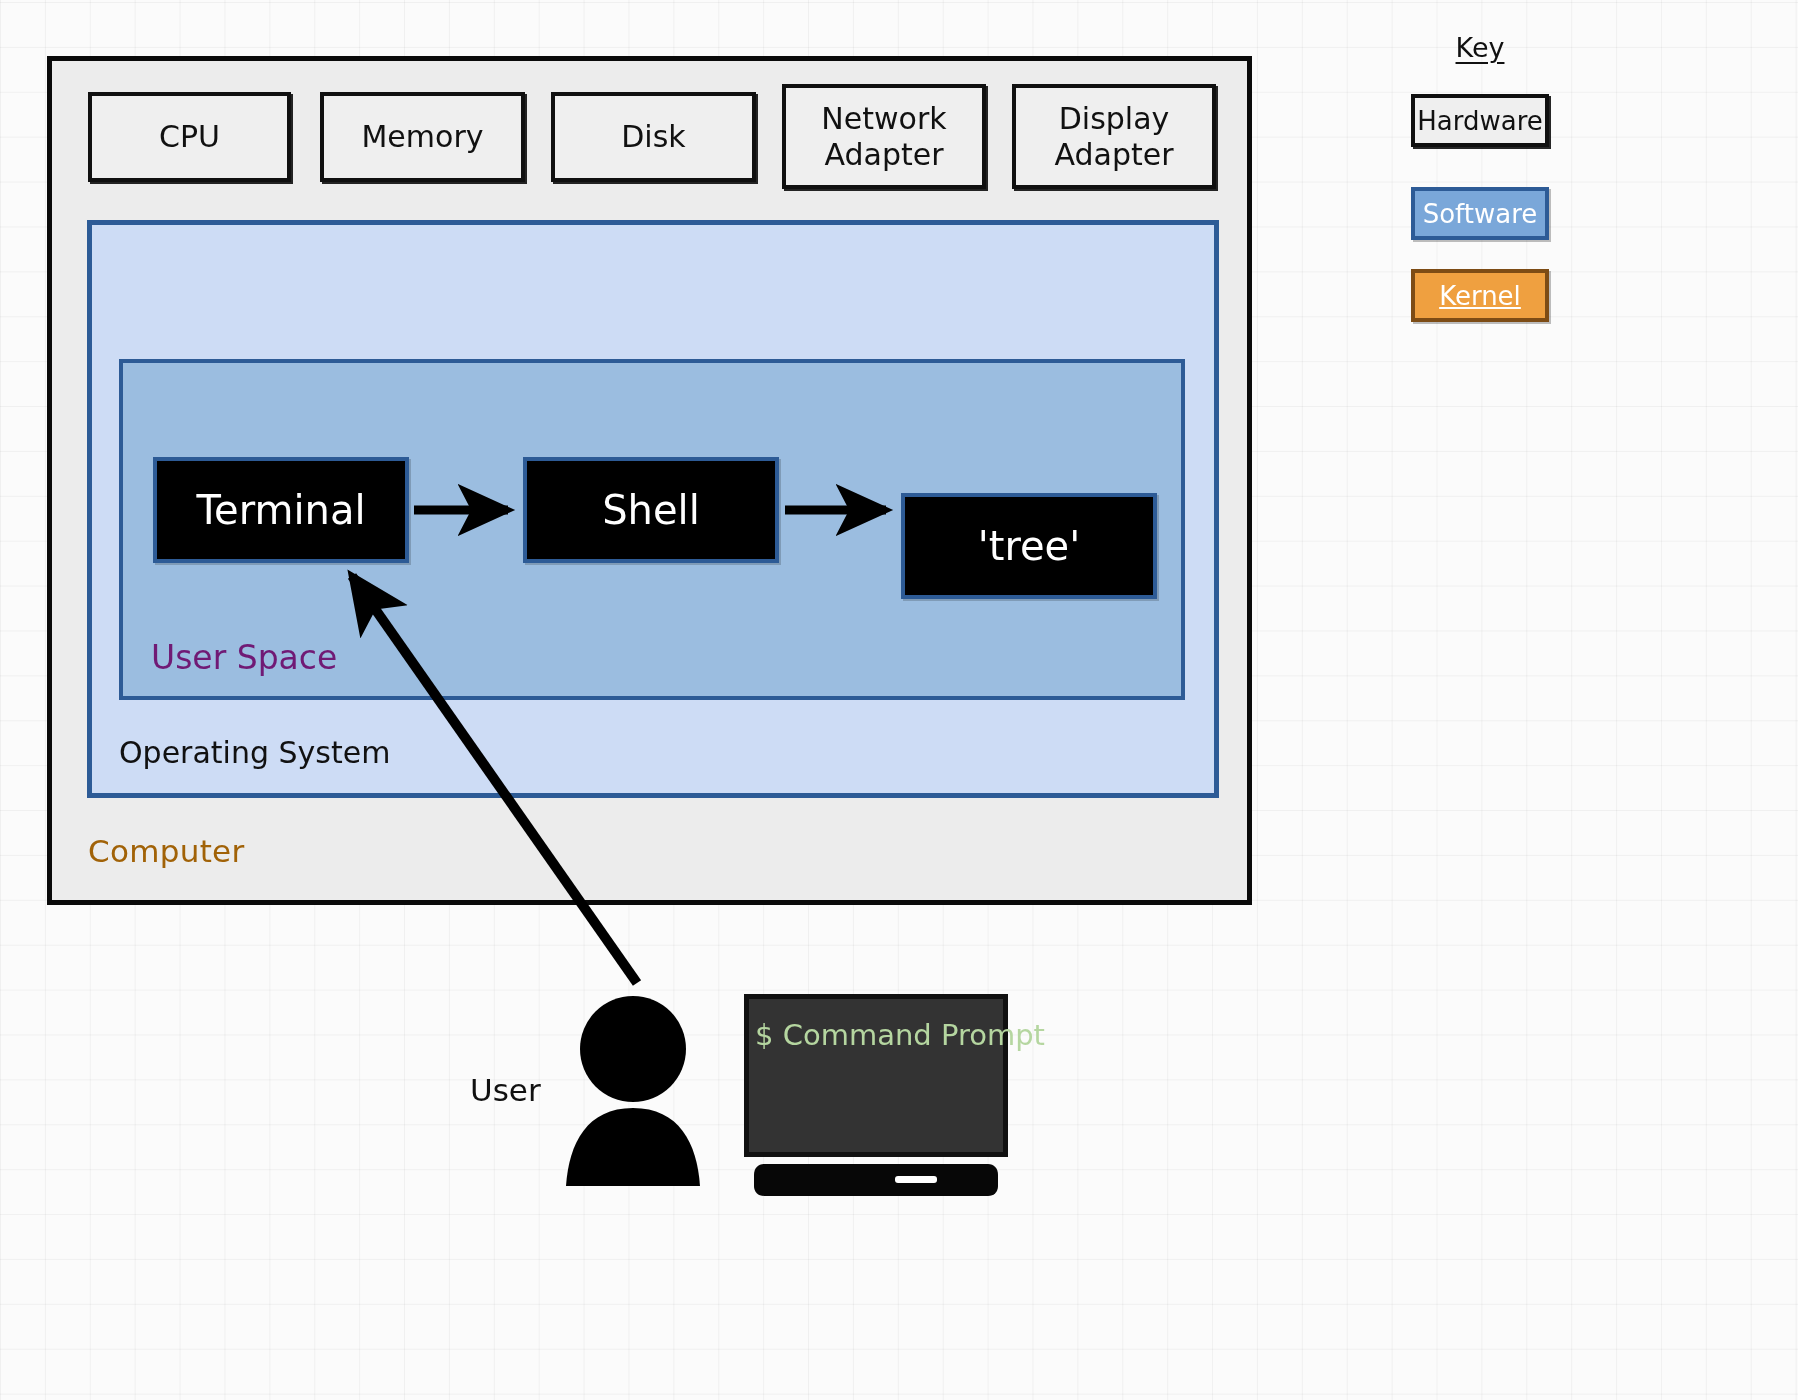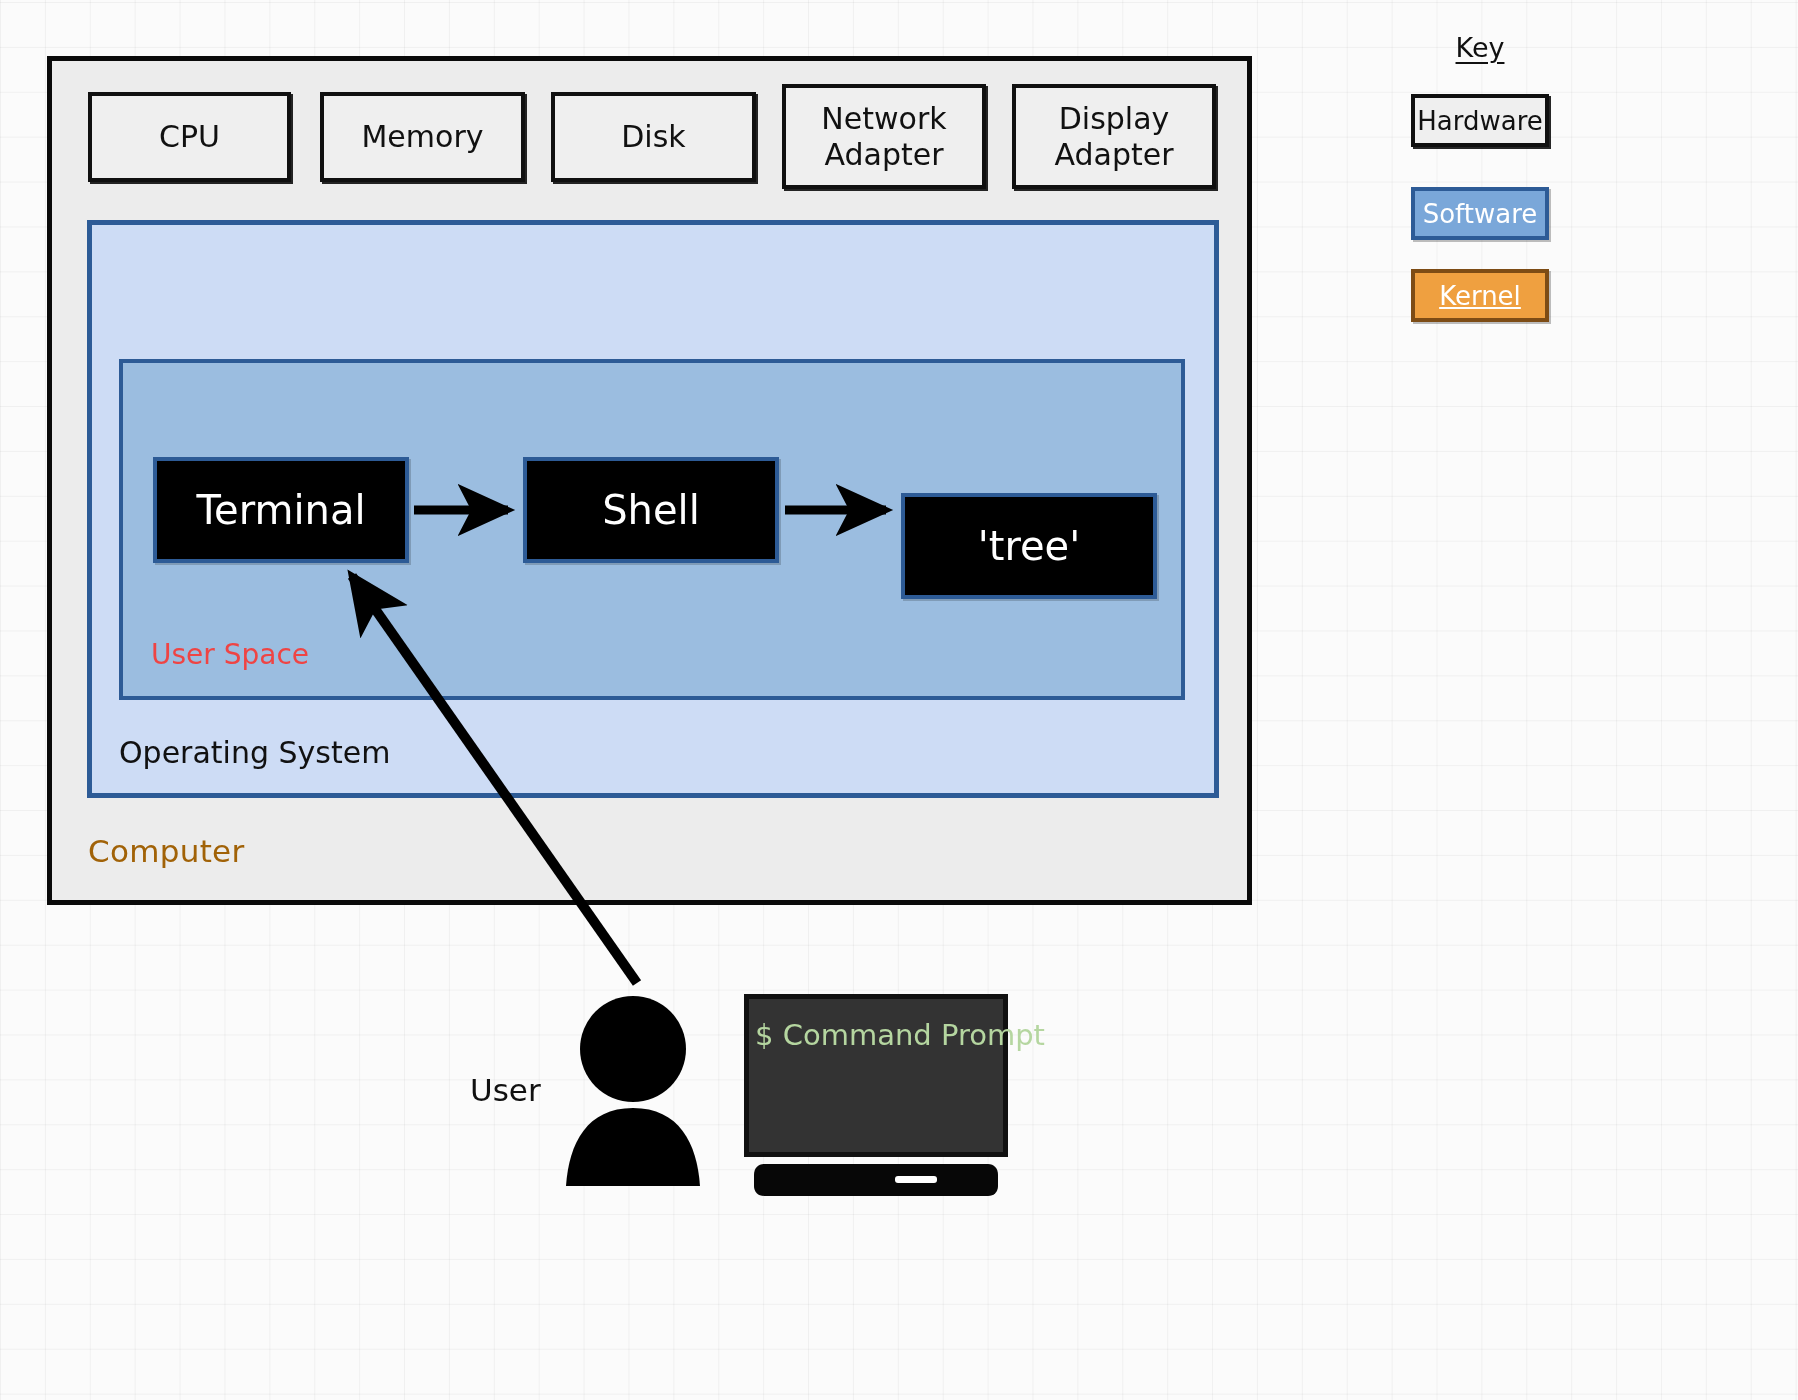--- a/index.html
+++ b/index.html
@@ -116,22 +116,22 @@
     width: 1066px;
     height: 341px;
     background: #9bbde0;
     border: 4px solid #2d5b96;
     box-sizing: border-box;
   }
   #userspace-label {
     position: absolute;
     left: 151px;
     top: 638px;
-    font-size: 28px;
-    color: #ef4444;
+    font-size: 33px;
+    color: #701a75;
     white-space: nowrap;
   }
 
   
   .sw-box {
     position: absolute;
     background: #000000;
     border: 4px solid #2d5b96;
     box-sizing: border-box;
     display: flex;

